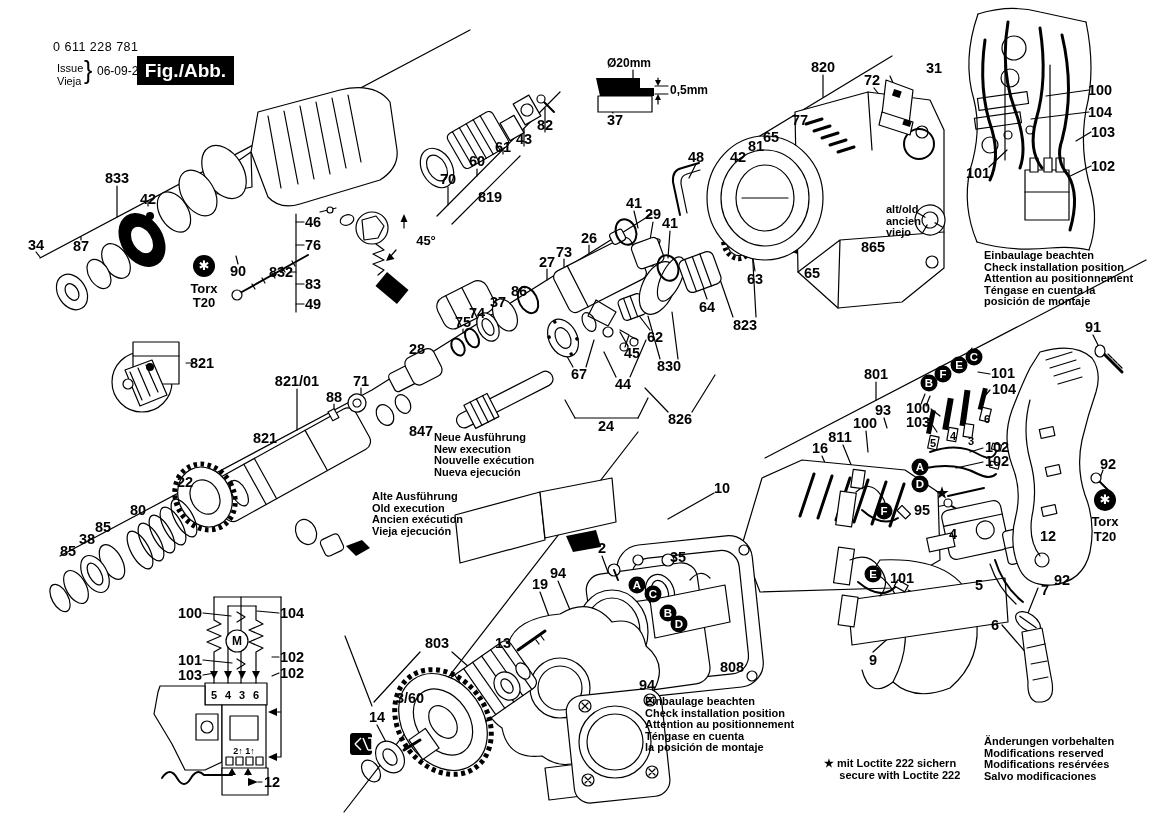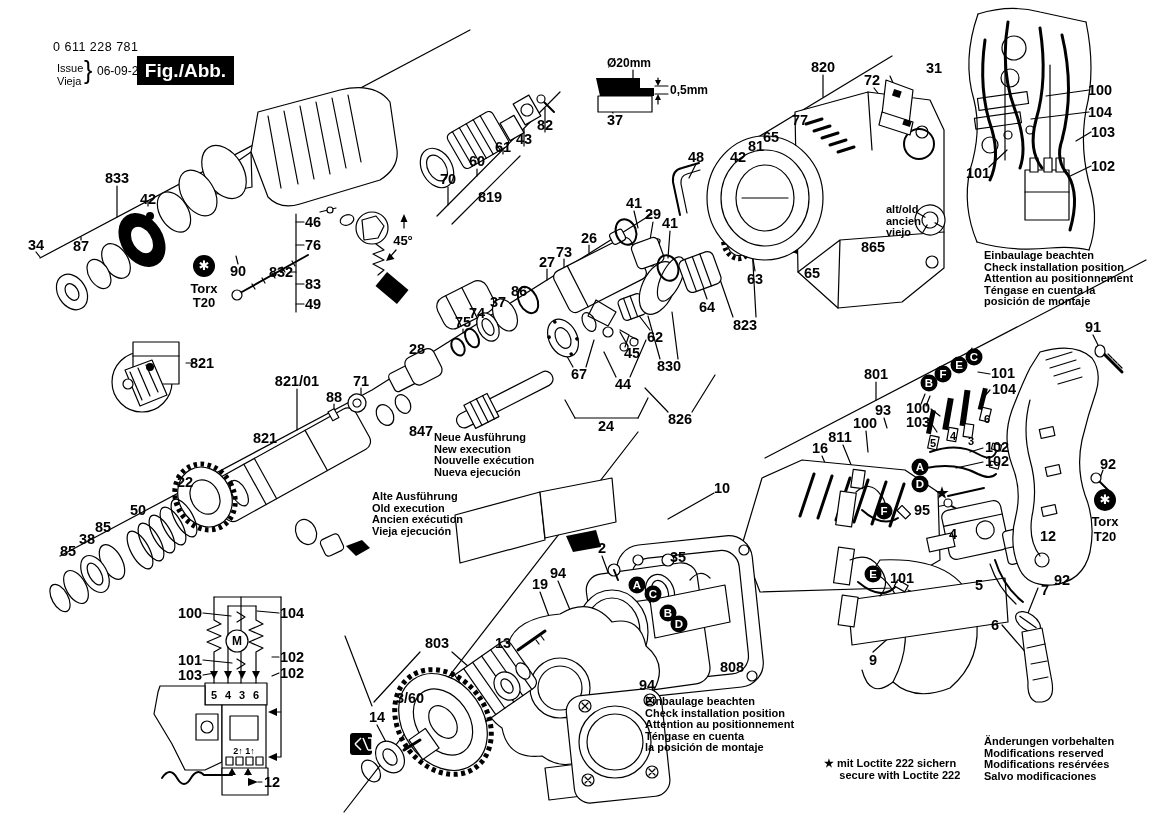--- a/index.html
+++ b/index.html
@@ -10,21 +10,21 @@
   .w{fill:#fff;stroke:#000;stroke-width:1.2;stroke-linejoin:round;}
   .b{fill:#000;stroke:none;}
   .t2{stroke-width:2;}
   .t3{stroke-width:3;}
   .teeth{fill:none;stroke:#000;stroke-width:5;}
   .co{position:absolute;transform:translate(-50%,-50%);font-weight:bold;font-size:14.5px;
       line-height:15px;white-space:nowrap;}
   .co.s{font-size:11px;}
   .co.xs{font-size:9px;}
   .co.m{font-size:12px;}
-  .co.deg{font-size:13px;}
+  .co.deg{font-size:13px;margin-left:23px;}
   .co.dim{font-size:12px;font-weight:bold;}
   .co.L{background:#000;color:#fff;border-radius:50%;width:17px;height:17px;line-height:17px;
         text-align:center;font-size:11.5px;}
   .co.star{font-size:15px;}
   .note{position:absolute;font-weight:bold;font-size:11px;line-height:11.6px;white-space:pre;}
   .hdr-pn{position:absolute;left:53px;top:40px;font-size:12.5px;letter-spacing:.5px;}
   .hdr-issue{position:absolute;font-size:11px;}
   .hdr-brace{position:absolute;left:84px;top:56px;font-size:25px;font-weight:normal;}
   .hdr-date{position:absolute;left:97px;top:64px;font-size:12px;}
   .figbox{position:absolute;left:137px;top:56px;width:97px;height:29px;background:#000;color:#fff;
@@ -696,21 +696,21 @@
       <div class="co" style="left: 81px; top: 246px;">87</div>
       <div class="co" style="left: 36px; top: 245px;">34</div>
       <div class="co" style="left: 238px; top: 271px;">90</div>
       <div class="co" style="left: 202px; top: 363px;">821</div>
       <div class="co" style="left: 297px; top: 381px;">821/01</div>
       <div class="co" style="left: 334px; top: 397px;">88</div>
       <div class="co" style="left: 361px; top: 381px;">71</div>
       <div class="co" style="left: 265px; top: 438px;">821</div>
       <div class="co" style="left: 421px; top: 431px;">847</div>
       <div class="co" style="left: 185px; top: 482px;">22</div>
-      <div class="co" style="left: 138px; top: 510px;">50</div>
+      <div class="co" style="left: 138px; top: 510px;">80</div>
       <div class="co" style="left: 103px; top: 527px;">85</div>
       <div class="co" style="left: 87px; top: 539px;">38</div>
       <div class="co" style="left: 68px; top: 551px;">85</div>
       <div class="co" style="left: 190px; top: 613px;">100</div>
       <div class="co" style="left: 292px; top: 613px;">104</div>
       <div class="co" style="left: 190px; top: 660px;">101</div>
       <div class="co" style="left: 292px; top: 657px;">102</div>
       <div class="co" style="left: 190px; top: 675px;">103</div>
       <div class="co" style="left: 292px; top: 673px;">102</div>
       <div class="co" style="left: 272px; top: 782px;">12</div>

